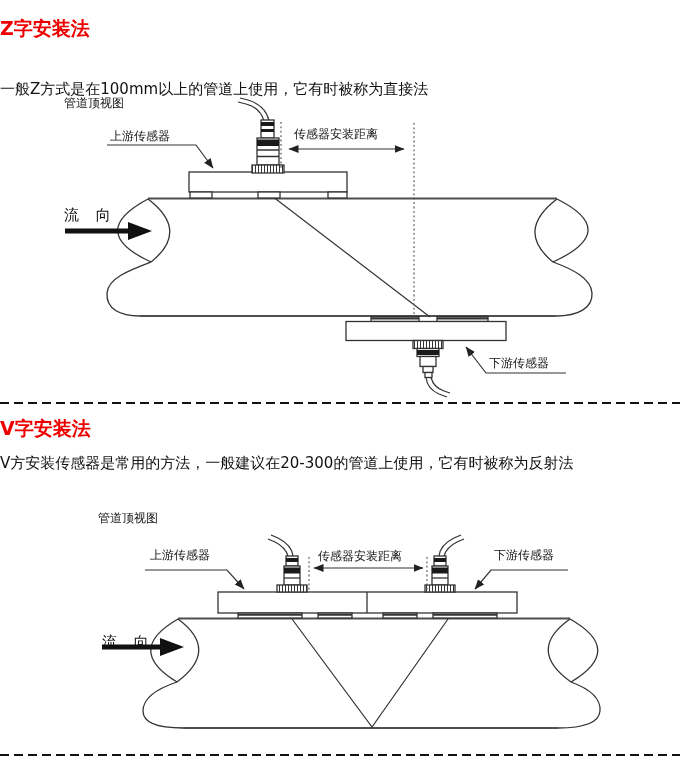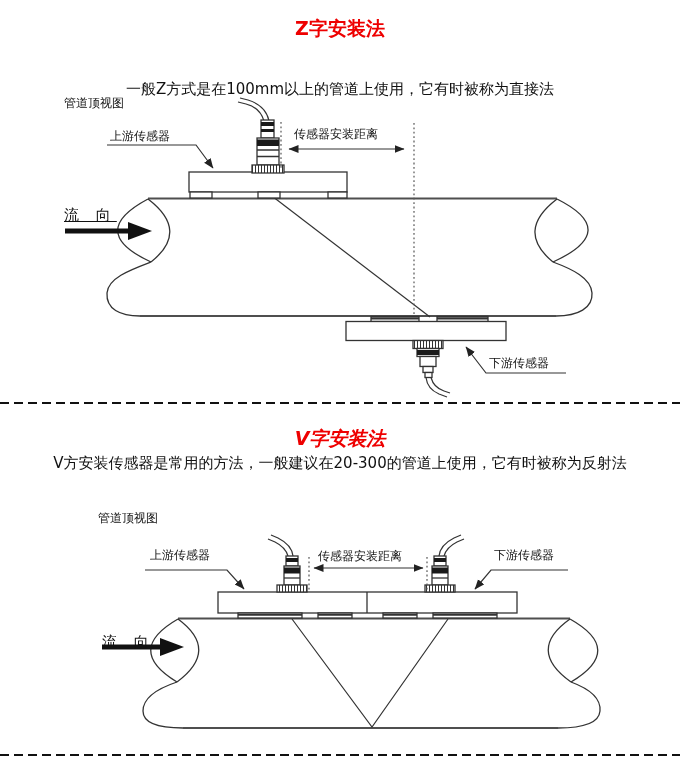--- a/index.html
+++ b/index.html
@@ -1,25 +1,25 @@
 <!DOCTYPE html>
 <html><head>
 <meta charset="utf-8">
 <style>
   html,body{margin:0;padding:0;background:#ffffff;}
   #stage{
     position:relative;width:680px;height:771px;background:#ffffff;overflow:hidden;
     font-family:"DejaVu Sans","Liberation Sans",sans-serif;color:#1a1a1a;
   }
   #artwork{position:absolute;left:0;top:0;width:680px;height:771px;}
-  .title-row{position:absolute;left:0;width:680px;text-align:center;white-space:nowrap;}
+  .title-row{position:absolute;left:0;width:680px;text-align:left;white-space:nowrap;}
   .sec-title{font-size:19px;font-weight:bold;color:#ee0000;}
   .sec-sub{font-size:15px;color:#111111;}
   .lbl{position:absolute;font-size:12px;color:#111111;white-space:nowrap;}
-  .flow-lbl{font-size:15px;letter-spacing:6px;text-decoration:underline;}
+  .flow-lbl{font-size:15px;letter-spacing:6px;}
 </style>
 </head>
 <body>
 
 <div id="stage">
 
   <svg id="artwork" viewBox="0 0 680 771" xmlns="http://www.w3.org/2000/svg">
     <defs>
       <marker id="ah" markerWidth="11" markerHeight="9" refX="9.5" refY="4" orient="auto-start-reverse" markerUnits="userSpaceOnUse">
         <path d="M0 0 L10 4 L0 8 z" fill="#222"></path>
@@ -182,21 +182,21 @@
 
   <div class="title-row sec-title" style="top:16px;">Z字安装法</div>
   <div class="title-row sec-sub" style="top:45px;margin-top:35px;">一般Z方式是在100mm以上的管道上使用，它有时被称为直接法</div>
 
   <div class="lbl" style="left:64px;top:95px;">管道顶视图</div>
   <div class="lbl" style="left:110px;top:128px;">上游传感器</div>
   <div class="lbl" style="left:294px;top:126px;">传感器安装距离</div>
   <div class="lbl flow-lbl" style="left:64px;top:206px;">流 向</div>
   <div class="lbl" style="left:489px;top:355px;">下游传感器</div>
 
-  <div class="title-row sec-title" style="top:426px;font-style:italic;">V字安装法</div>
+  <div class="title-row sec-title" style="top:416px;">V字安装法</div>
   <div class="title-row sec-sub" style="top:454px;">V方安装传感器是常用的方法，一般建议在20-300的管道上使用，它有时被称为反射法</div>
 
   <div class="lbl" style="left:98px;top:510px;">管道顶视图</div>
   <div class="lbl" style="left:150px;top:547px;">上游传感器</div>
   <div class="lbl" style="left:318px;top:548px;">传感器安装距离</div>
   <div class="lbl" style="left:494px;top:547px;">下游传感器</div>
   <div class="lbl flow-lbl" style="left:102px;top:633px;">流 向</div>
 
 </div>
 

